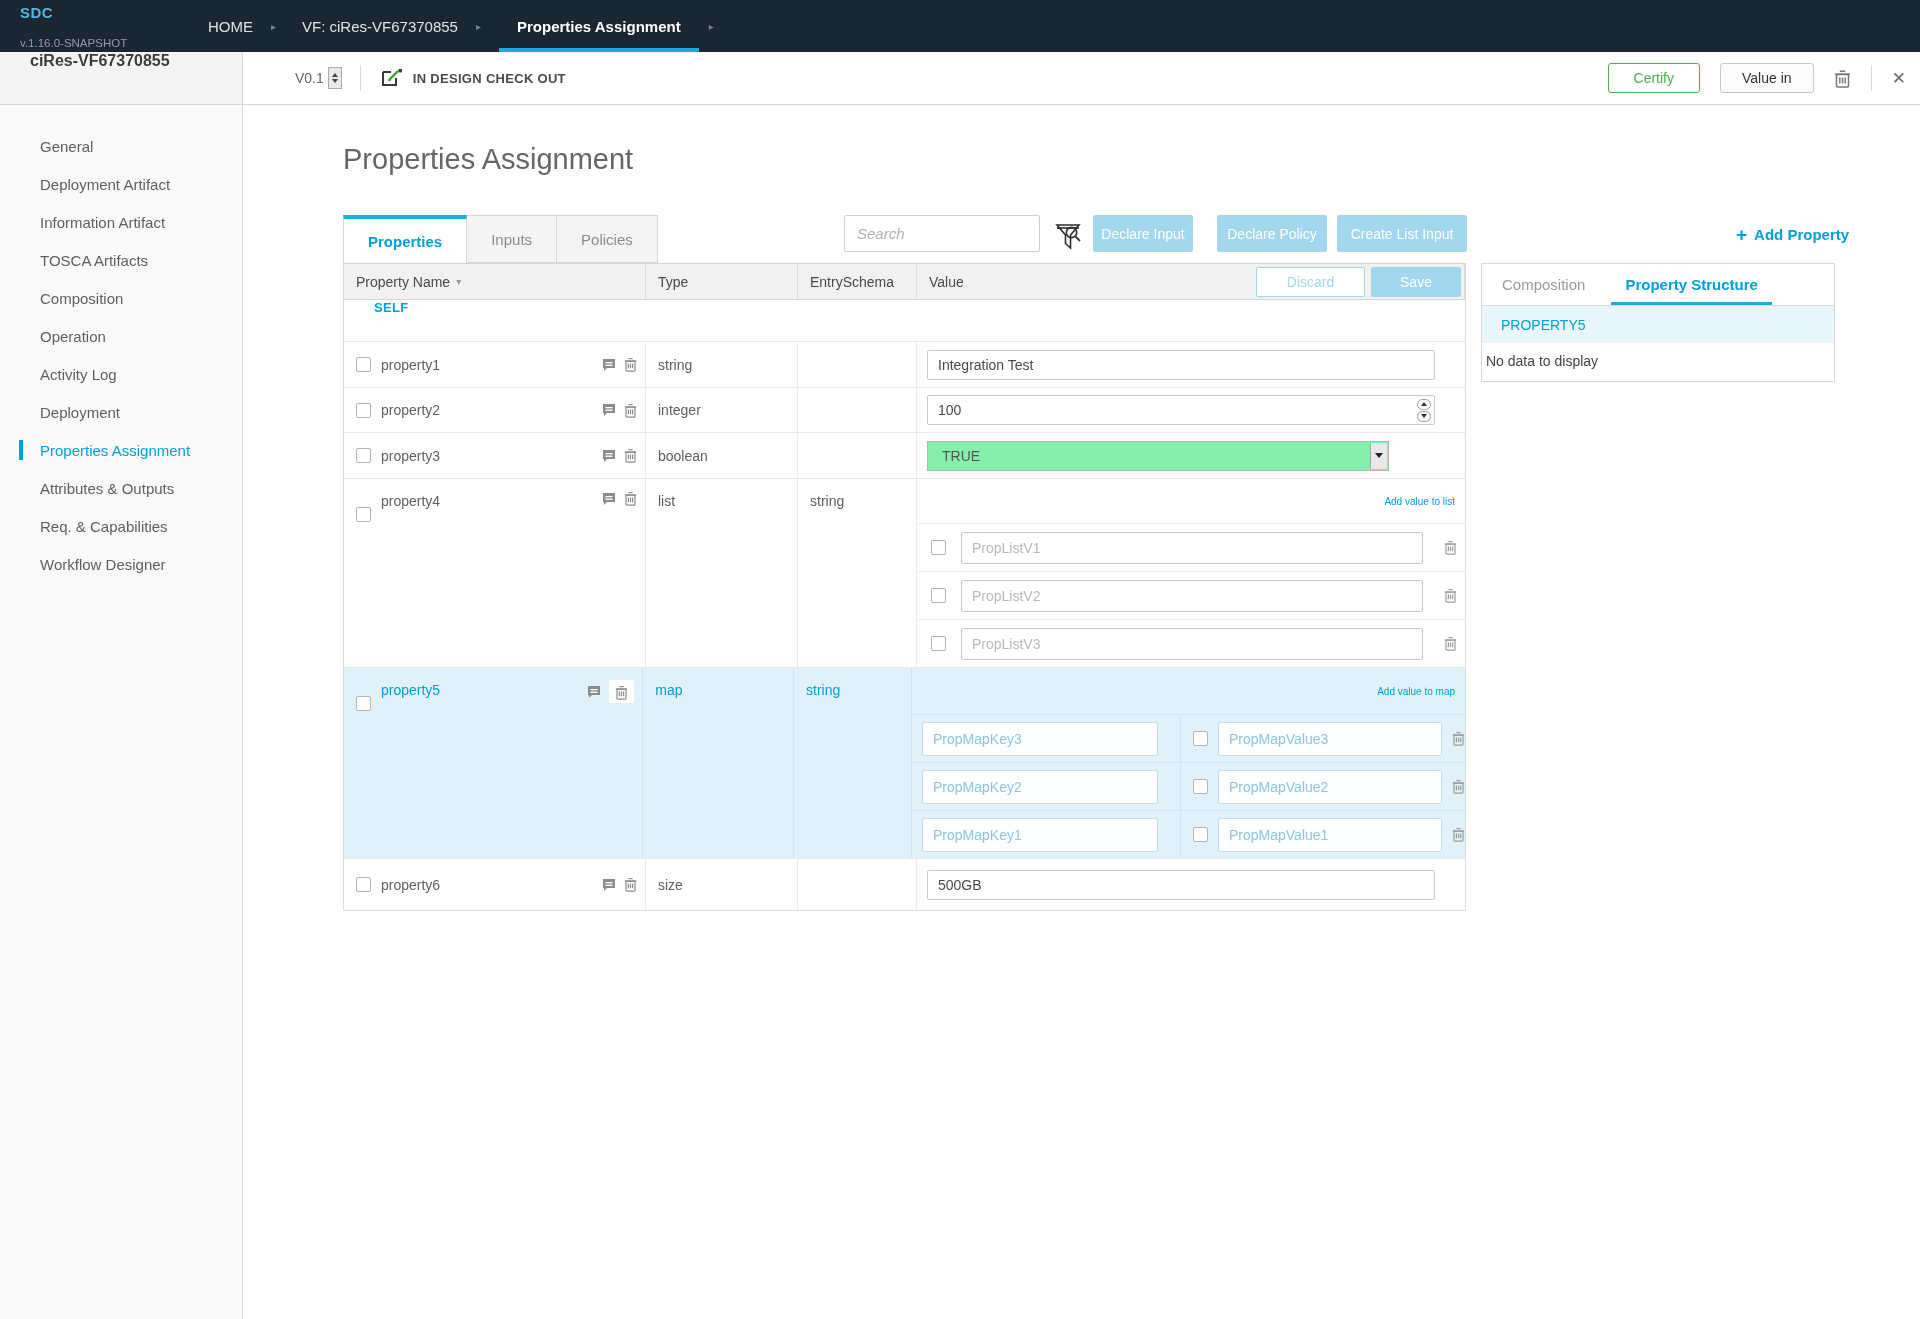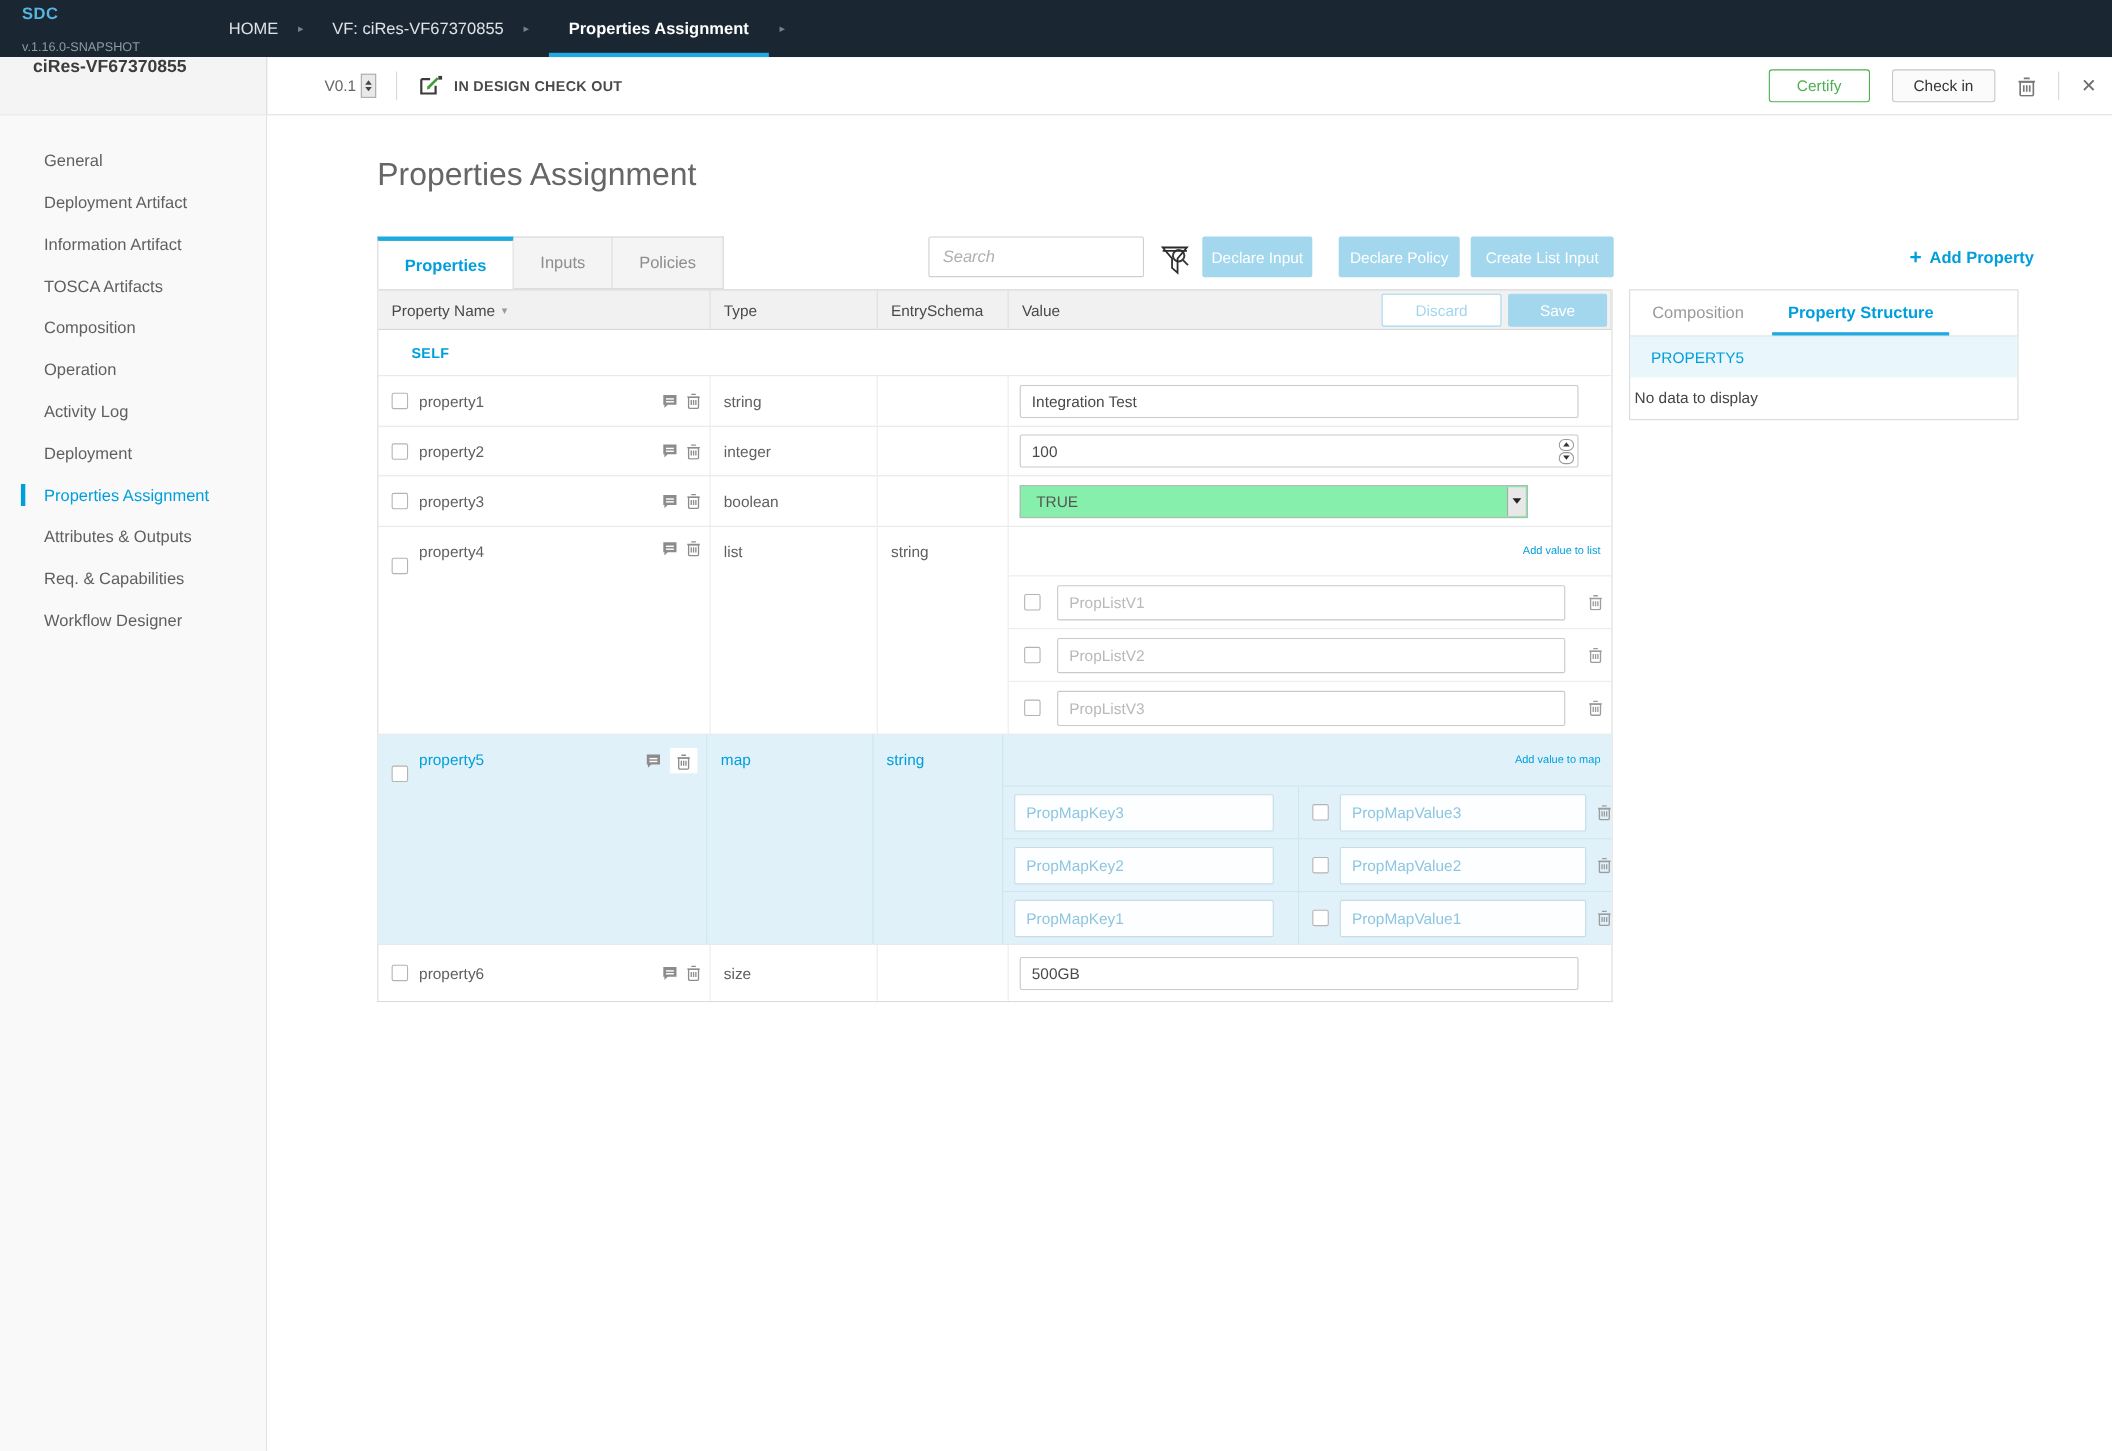--- a/index.html
+++ b/index.html
@@ -70,21 +70,21 @@
   .thead { display:flex; height:37px; background:#f1f1f1; border-top:1px solid #d8d8d8; border-bottom:1px solid #d8d8d8; align-items:center; position:relative; }
   .th { font-size:14px; color:#4a4a4a; padding-left:12px; display:flex; align-items:center; gap:6px; height:100%; border-right:1px solid #dedede; }
   .th:last-child { border-right:none; }
   .sort-caret { color:#9a9a9a; font-size:10px; }
   .col-name { width:302px; } .col-type { width:152px; } .col-entry { width:119px; } .col-value { flex:1; }
   .head-btns { position:absolute; right:4px; top:3px; display:flex; gap:6px; }
   .hbtn { height:30px; font-size:14px; border-radius:2px; cursor:pointer; font-family:"Liberation Sans", sans-serif; }
   .hbtn-discard { width:109px; background:#fff; border:1px solid #a3d7ee; color:#a3d7ee; }
   .hbtn-save { width:90px; background:#a3d7ee; border:1px solid #a3d7ee; color:#fff; }
 
-  .self-row { height:42px; display:flex; align-items:center; padding-left:30px; border-bottom:1px solid #e8e8e8; }
+  .self-row { height:42px; display:flex; padding-left:30px; border-bottom:1px solid #e8e8e8; }
   .self-label { color:#009fdb; font-size:13px; font-weight:bold; letter-spacing:.3px; }
 
   .trow { display:flex; border-bottom:1px solid #e8e8e8; }
   .trow:last-child { border-bottom:none; }
   .cell { border-right:1px solid #ececec; }
   .cell:last-child { border-right:none; }
   .c-name { width:302px; position:relative; display:flex; align-items:center; padding-left:12px; gap:10px; }
   .c-type, .c-entry { display:flex; align-items:center; padding-left:12px; font-size:14px; color:#606060; }
   .c-type { width:152px; } .c-entry { width:119px; }
   .c-value { flex:1; display:flex; align-items:center; padding-left:10px; position:relative; }
@@ -175,21 +175,21 @@
         <path d="M4 6 h8" stroke="#3a3a3a" stroke-width="2"></path>
         <path d="M10 14 L19 5" stroke="#3f9c35" stroke-width="2.4"></path>
         <path d="M9 15.5 l1-3 2 2 z" fill="#3f9c35"></path>
         <rect x="19.5" y="3" width="3.4" height="3.4" fill="#3a3a3a"></rect>
       </svg>
     </span>
     <span class="status-label">IN DESIGN CHECK OUT</span>
   </div>
   <div class="right-actions">
     <button class="btn btn-certify">Certify</button>
-    <button class="btn btn-checkin">Check in</button>
+    <button class="btn btn-checkin">Value in</button>
     <button class="icon-btn">
       <span>
         <svg width="17" height="19" viewBox="0 0 17 19" fill="none" stroke="#777" stroke-width="1.5">
           <path d="M2.5 5.5 h12 v11.5 a1 1 0 0 1 -1 1 h-10 a1 1 0 0 1 -1 -1 z"></path>
           <path d="M1 5.2 h15"></path>
             <path d="M5.8 2.2 h5.4"></path>
           <path d="M5.8 8.5 v6"></path>
             <path d="M8.5 8.5 v6"></path>
             <path d="M11.2 8.5 v6"></path>
         </svg>

